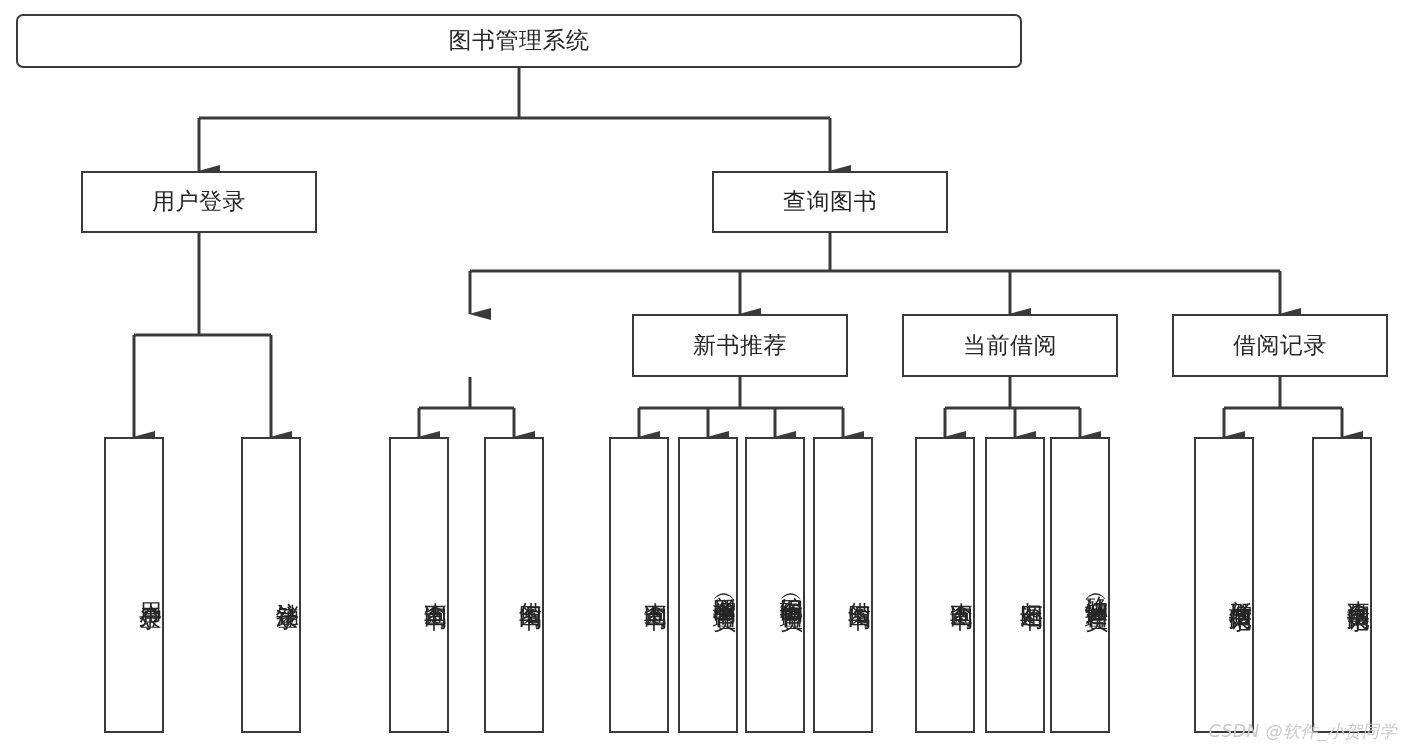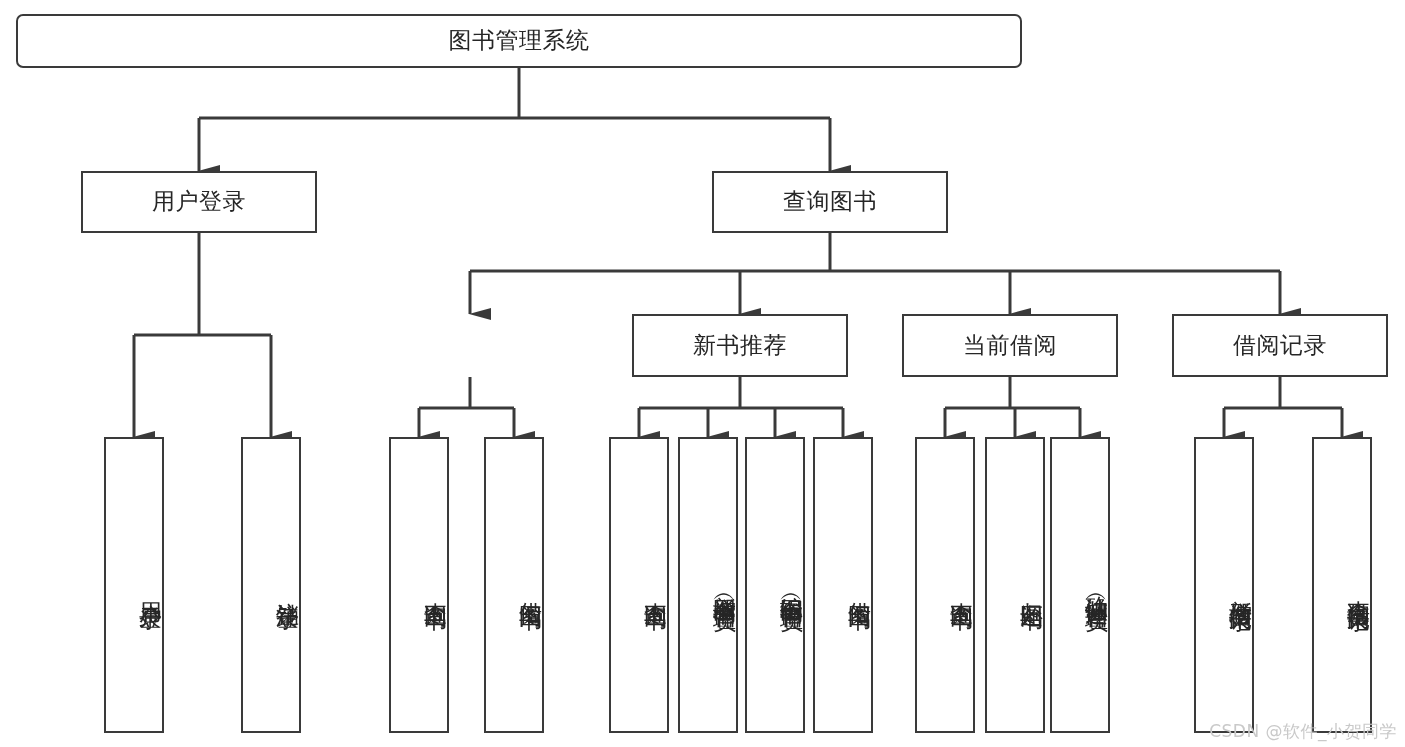--- a/index.html
+++ b/index.html
@@ -60,20 +60,21 @@
     text-orientation: upright;
   }
   #watermark {
     position: absolute;
     right: 8px;
     bottom: 4px;
     font-size: 17px;
     color: #c9c9c9;
     white-space: nowrap;
     letter-spacing: 0.5px;
+    font-style: italic;
   }
 </style>
 </head>
 <body>
 
 <div id="canvas">
 
   <svg id="edges" viewBox="0 0 1405 747" width="1405" height="747">
     <defs>
       <marker id="arrow" viewBox="0 0 12 22" refX="6" refY="21" markerWidth="12" markerHeight="22" orient="auto" markerUnits="userSpaceOnUse">

